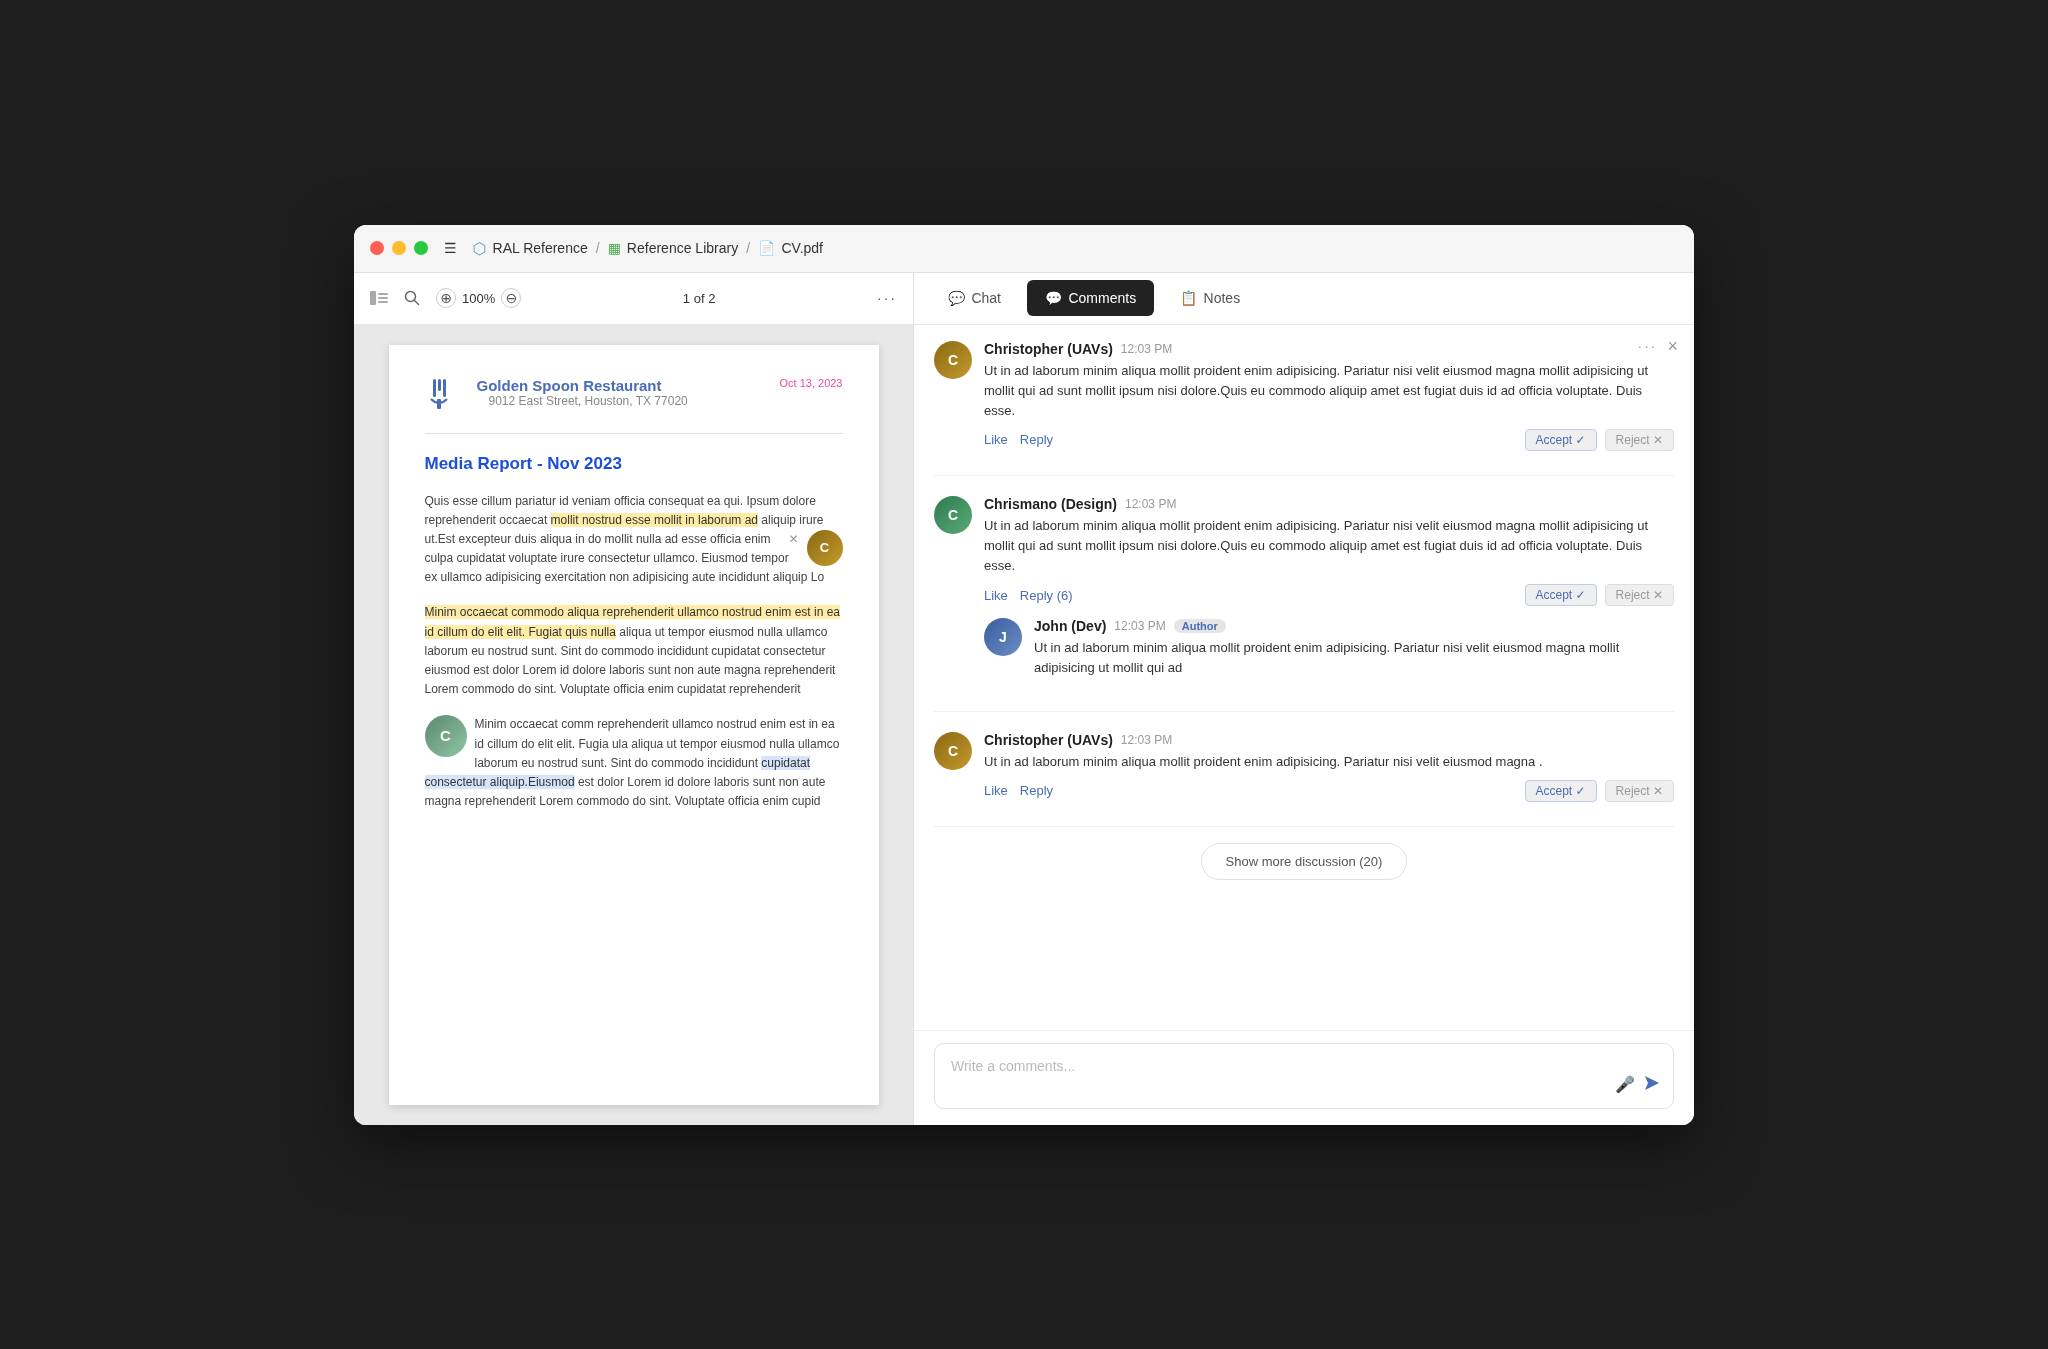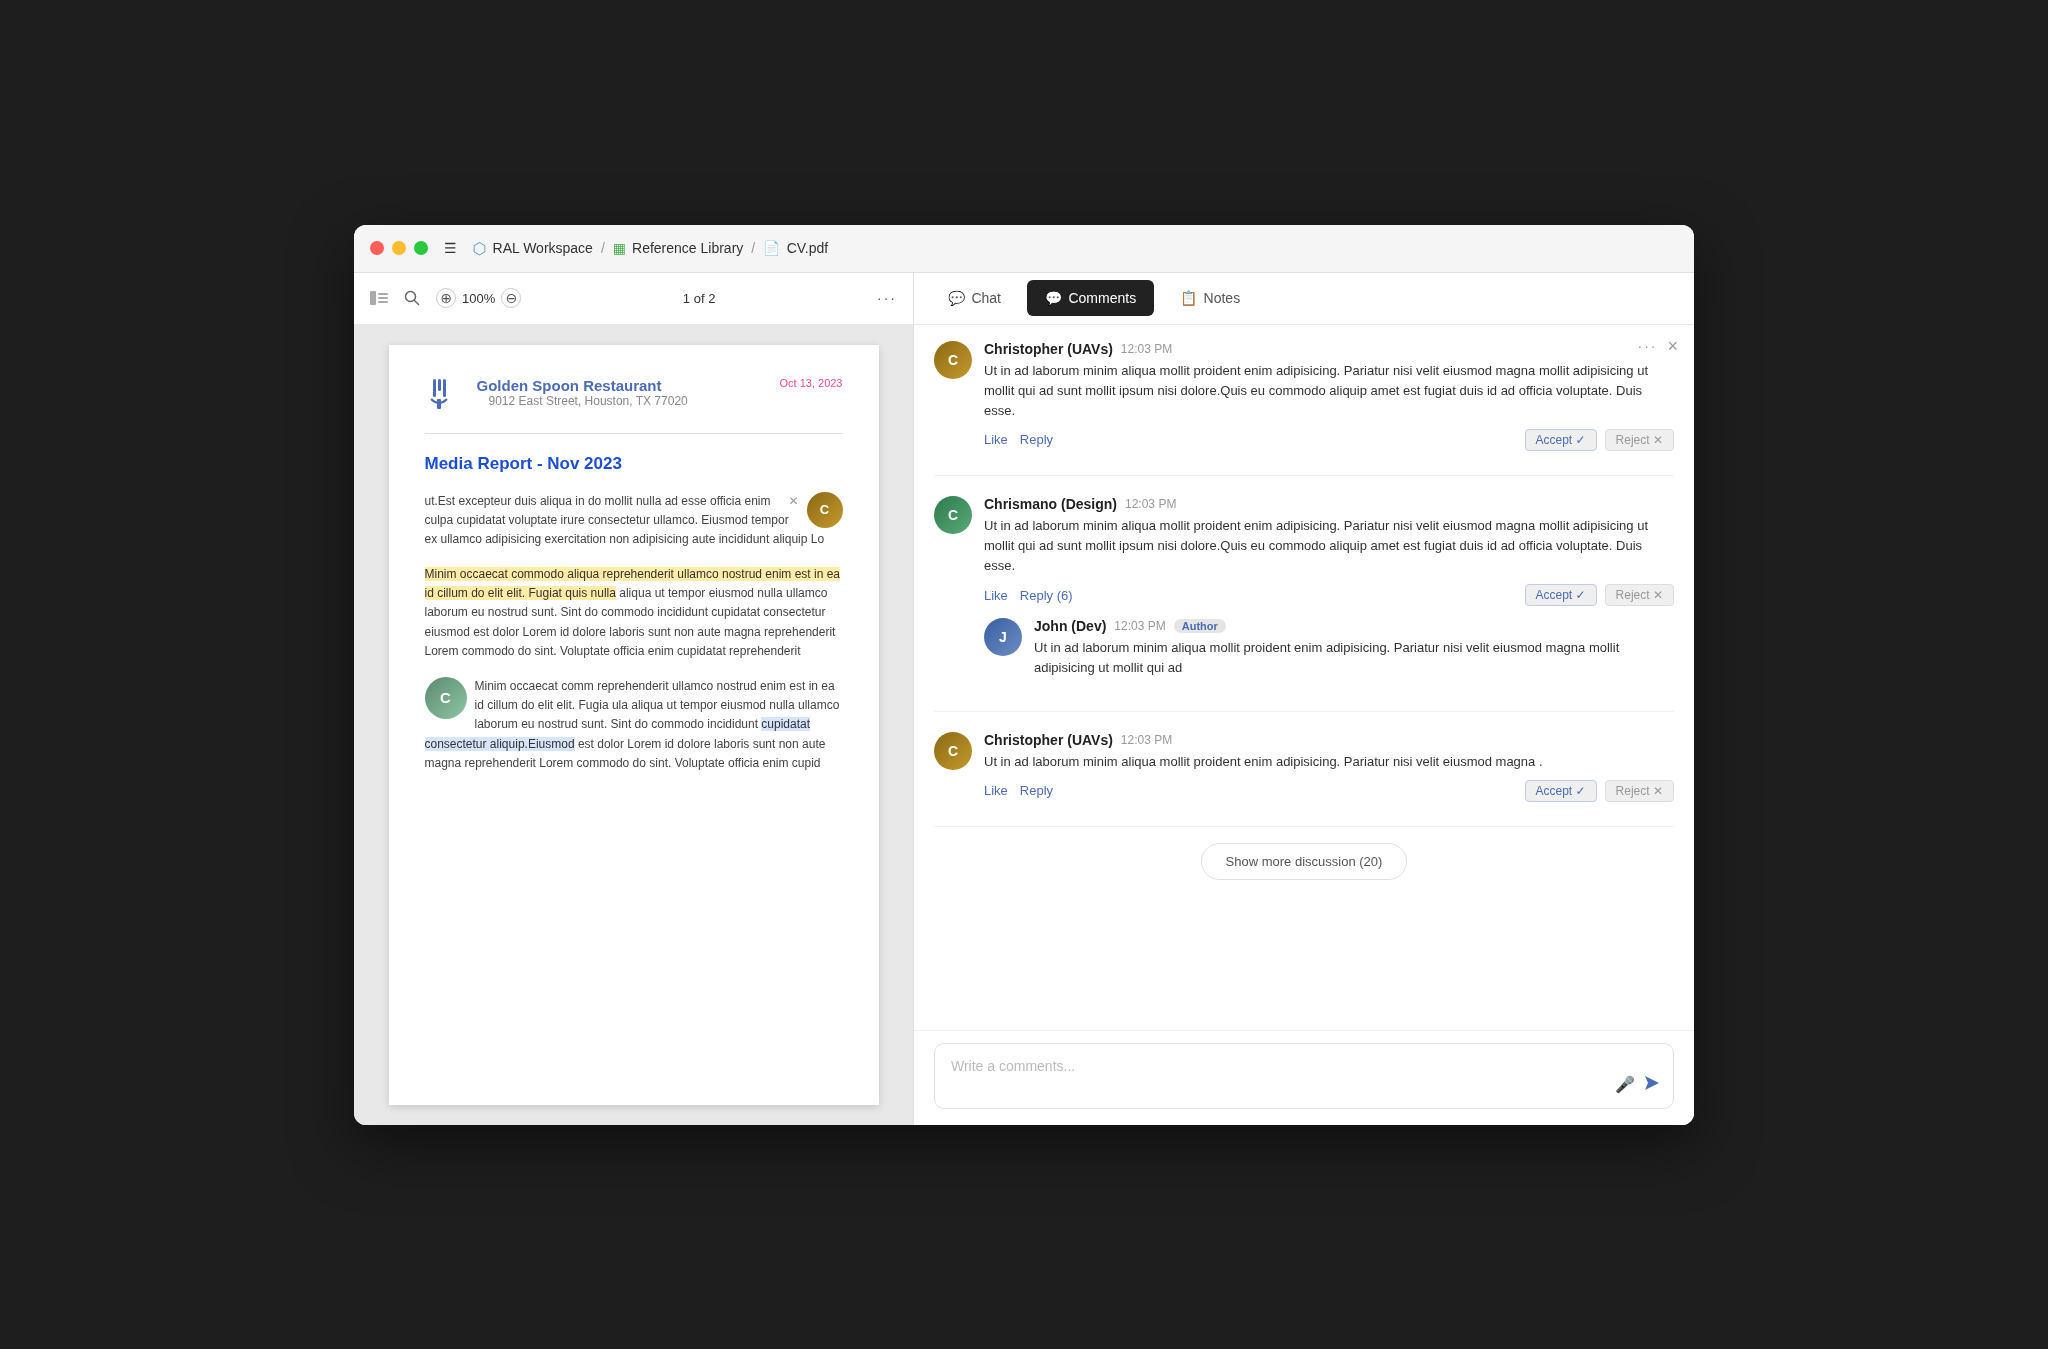--- a/index.html
+++ b/index.html
@@ -443,21 +443,21 @@
   <div class="titlebar">
     <div class="traffic-lights">
       <div class="traffic-light tl-red"></div>
       <div class="traffic-light tl-yellow"></div>
       <div class="traffic-light tl-green"></div>
     </div>
     <div class="breadcrumb">
       <span class="hamburger-icon">☰</span>
       <div class="breadcrumb-item workspace">
         <span style="color:#5a9fd4; font-size:16px;">⬡</span>
-        <span>RAL Workspace</span>
+        <span>RAL Reference</span>
       </div>
       <span class="breadcrumb-sep">/</span>
       <div class="breadcrumb-item library">
         <span style="color:#4caf50; font-size:14px;">▦</span>
         <span>Reference Library</span>
       </div>
       <span class="breadcrumb-sep">/</span>
       <div class="breadcrumb-item file">
         <span style="color:#e53935; font-size:14px;">📄</span>
         <span>CV.pdf</span>
@@ -509,20 +509,21 @@
             <div class="restaurant-info">
               <h3>Golden Spoon Restaurant</h3>
               <p>9012 East Street, Houston, TX 77020</p>
             </div>
             <div class="pdf-date">Oct 13, 2023</div>
           </div>
 
           <div class="pdf-title">Media Report - Nov 2023</div>
 
           <div class="pdf-text" style="position:relative;">
+            <span>Quis esse cillum pariatur id veniam officia consequat ea qui. Ipsum dolore reprehenderit occaecat <span class="highlight-yellow">mollit nostrud esse mollit in laborum ad</span> aliquip irure</span>
             <span style="float:right; display:block; width:36px; height:36px; border-radius:50%; background:linear-gradient(135deg,#8B6914,#c49a2c); text-align:center; line-height:36px; color:#fff; font-weight:700; font-size:13px; margin-left:8px;">C</span>
             <span style="float:right; color:#999; font-size:12px; margin-left:4px; cursor:pointer;">✕</span>
             <span> ut.Est excepteur duis aliqua in do mollit nulla ad esse officia enim culpa cupidatat voluptate irure consectetur ullamco. Eiusmod tempor ex ullamco adipisicing exercitation non adipisicing aute incididunt aliquip Lo</span>
           </div>
 
           <div class="pdf-text" style="position:relative;">
             <span class="highlight-yellow">Minim occaecat commodo aliqua reprehenderit ullamco nostrud enim est in ea id cillum do elit elit. Fugiat quis nulla</span>
             <span> aliqua ut tempor eiusmod nulla ullamco laborum eu nostrud sunt. Sint do commodo incididunt cupidatat consectetur eiusmod est dolor Lorem id dolore laboris sunt non aute magna reprehenderit Lorem commodo do sint. Voluptate officia enim cupidatat reprehenderit</span>
           </div>
 

